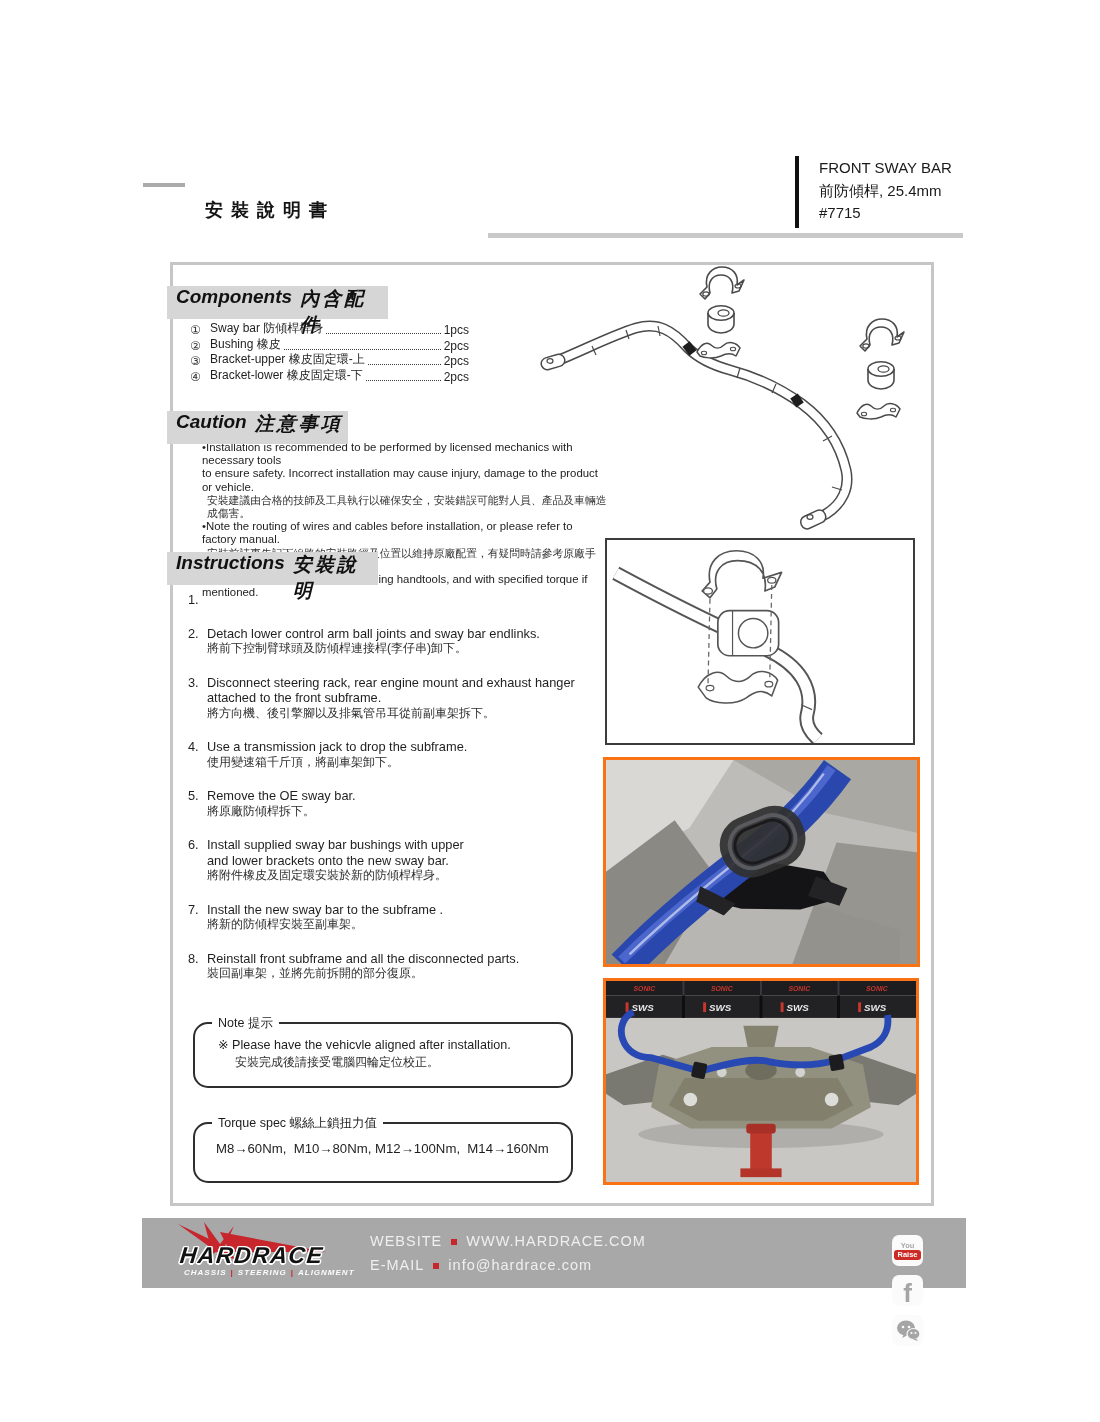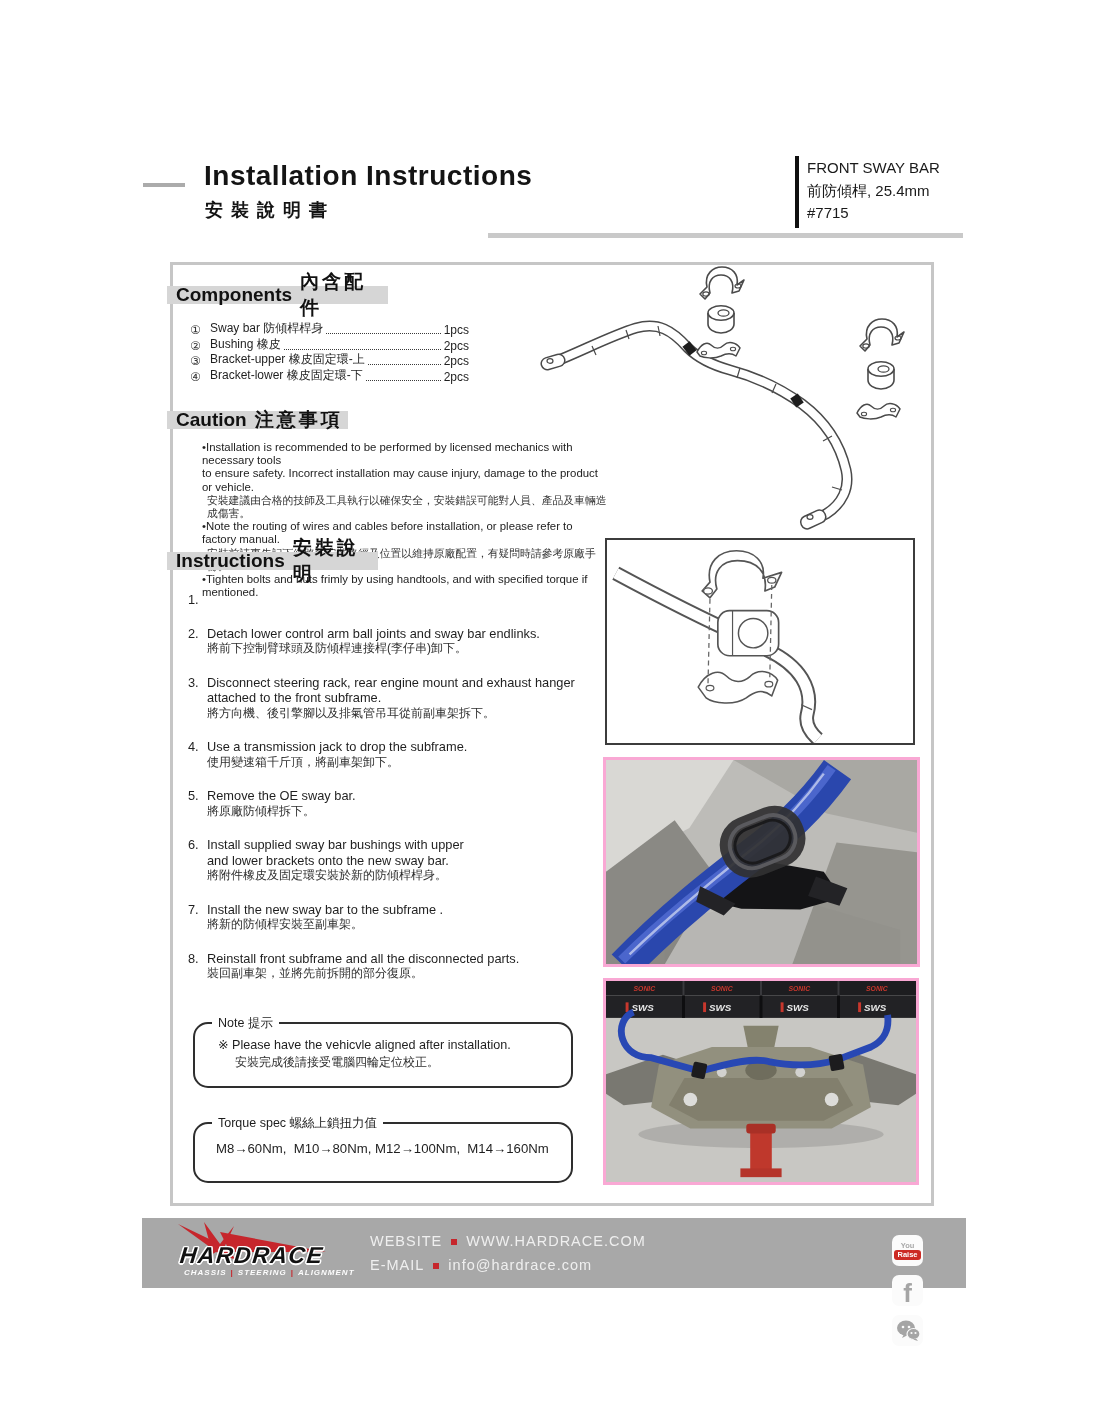--- a/index.html
+++ b/index.html
@@ -4,28 +4,28 @@
 <style>
   html,body{margin:0;padding:0;background:#ffffff;}
   .page{position:relative;width:1100px;height:1422px;background:#fff;
         font-family:"Liberation Sans","DejaVu Sans",sans-serif;color:#1f1f1f;overflow:hidden;}
   .abs{position:absolute;}
 
   
   .hdr-dash{left:143px;top:183px;width:42px;height:4px;background:#ababab;}
   .title{left:204px;top:160px;font-size:28px;font-weight:bold;letter-spacing:.5px;color:#141414;margin:0;}
   .title-zh{left:205px;top:198px;font-size:18px;font-weight:bold;letter-spacing:8px;color:#141414;}
-  .product{left:795px;top:156px;border-left:4px solid #101010;padding:1px 0 3px 8px;line-height:22.5px;font-size:15px;color:#1a1a1a;}
+  .product{left:795px;top:156px;border-left:4px solid #101010;padding:1px 0 3px 20px;line-height:22.5px;font-size:15px;color:#1a1a1a;}
   .hdr-rule{left:488px;top:233px;width:475px;height:5px;background:#c9c9c9;}
 
   
   .frame{left:170px;top:262px;width:764px;height:944px;border:3px solid #c6c6c6;box-sizing:border-box;}
 
-  .sec-h{height:18px;background:#d6d6d6;display:flex;align-items:center;padding-left:9px;
-         font-size:19px;font-weight:bold;color:#111;z-index:3;box-sizing:border-box;}
+  .sec-h{height:33px;background:#d6d6d6;display:flex;padding-left:9px;
+         font-size:19px;font-weight:bold;color:#111;z-index:3;box-sizing:border-box;font-style:italic;}
   .sec-h .zh{margin-left:8px;letter-spacing:3px;}
   .sec-components{left:167px;top:286px;width:221px;}
   .sec-caution{left:167px;top:411px;width:181px;}
   .sec-instructions{left:167px;top:552px;width:211px;}
 
   
   .comp-list{left:190px;top:322px;width:279px;font-size:12px;}
   .comp-row{display:flex;align-items:flex-end;height:15.4px;}
   .cnum{width:20px;flex:none;color:#333;}
   .clabel{flex:none;white-space:nowrap;}
@@ -49,21 +49,21 @@
   .rbox .blabel{position:absolute;top:-9px;left:17px;background:#fff;padding:0 6px;font-size:12.5px;color:#1d1d1d;}
   .note-box{left:193px;top:1022px;width:380px;height:66px;}
   .note-en{margin:13px 0 0 23px;font-size:12.6px;}
   .note-zh{margin:2px 12px 0 40px;font-size:12px;color:#2e2e2e;}
   .torque-box{left:193px;top:1122px;width:380px;height:61px;}
   .torque-val{margin:17px 0 0 21px;font-size:13.2px;white-space:pre;}
 
   
   .illus{left:540px;top:264px;width:394px;height:276px;}
   .diagram-box{left:605px;top:538px;width:310px;height:207px;border:2px solid #3c3c3c;box-sizing:border-box;background:#fff;}
-  .photo{box-sizing:border-box;border:3px solid #f9a8d4;}
+  .photo{box-sizing:border-box;border:3px solid #f97316;}
   .photo1{left:603px;top:757px;width:317px;height:210px;}
   .photo2{left:603px;top:978px;width:316px;height:207px;}
   .diagram-box svg,.photo svg{display:block;width:100%;height:100%;}
 
   
   .footer{left:142px;top:1218px;width:824px;height:70px;background:#a8a8a8;}
   .logo{position:absolute;left:26px;top:8px;width:200px;height:54px;}
   .logo-star{position:absolute;left:8px;top:-4px;width:150px;height:38px;}
   .logo-text{position:absolute;left:12px;top:16px;font-size:23px;font-weight:bold;font-style:italic;
              letter-spacing:1.5px;color:#111;transform:skewX(-6deg);
@@ -78,21 +78,20 @@
   .yt-you{font-size:7.5px;font-weight:bold;color:#a8a8a8;line-height:8px;}
   .yt-tube{background:#cc2a24;color:#fff;font-size:7.5px;font-weight:bold;border-radius:3px;padding:1px 3px;line-height:8px;}
   .fb-f{font-size:26px;font-weight:bold;color:#a5a5a5;line-height:26px;margin-top:4px;}
 </style>
 </head>
 <body>
 
 <div class="page">
 
   <div class="abs hdr-dash"></div>
-  <h1 class="abs title">Installation Instructions</h1>
   <div class="abs title-zh">安裝說明書</div>
   <div class="abs product">
     <div>FRONT SWAY BAR</div>
     <div>前防傾桿, 25.4mm</div>
     <div>#7715</div>
   </div>
   <div class="abs hdr-rule"></div>
 
   <div class="abs frame"></div>
 

